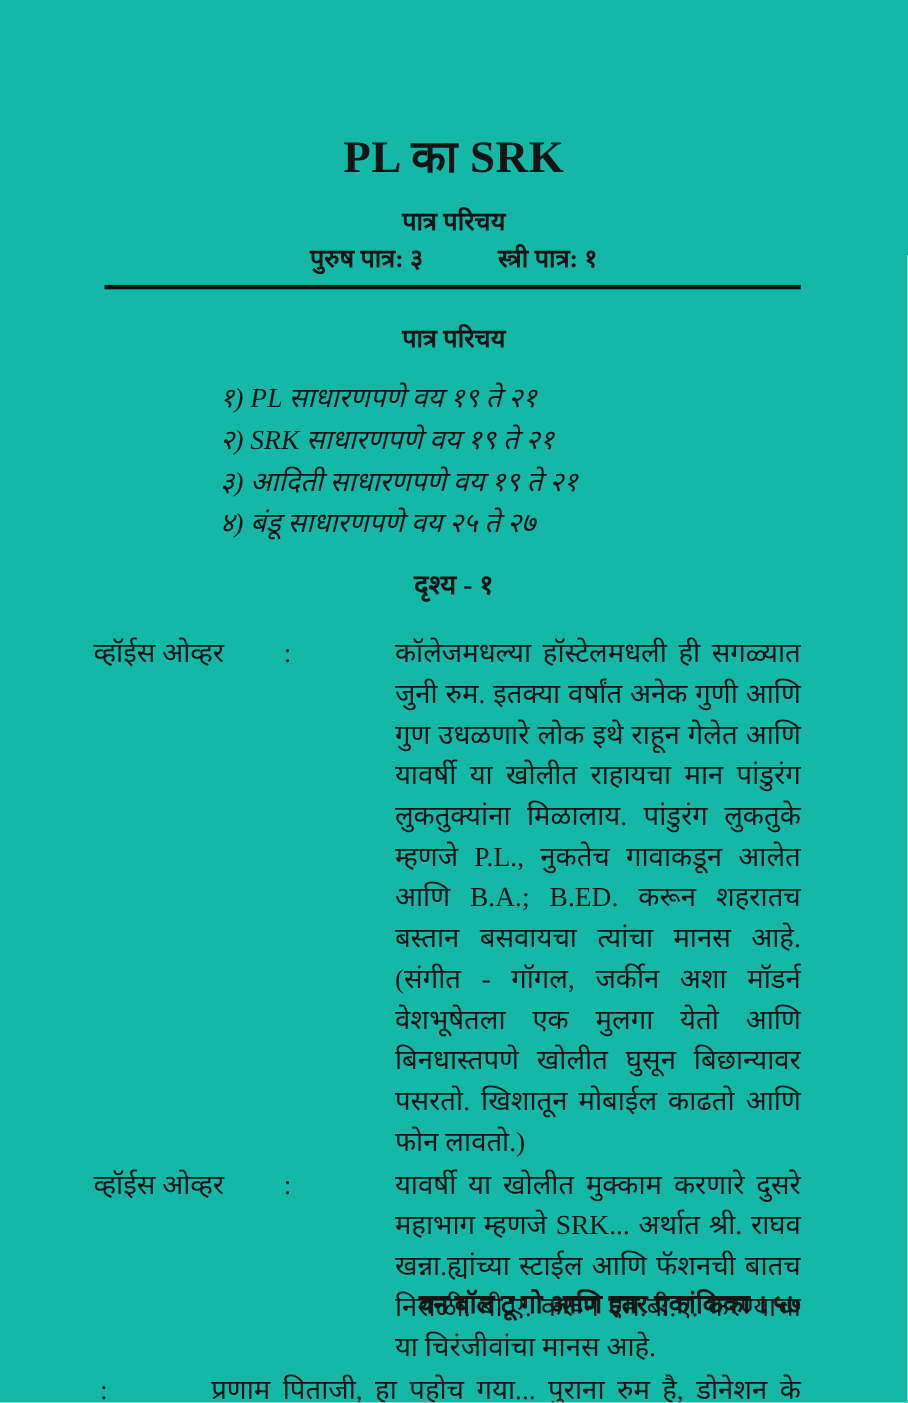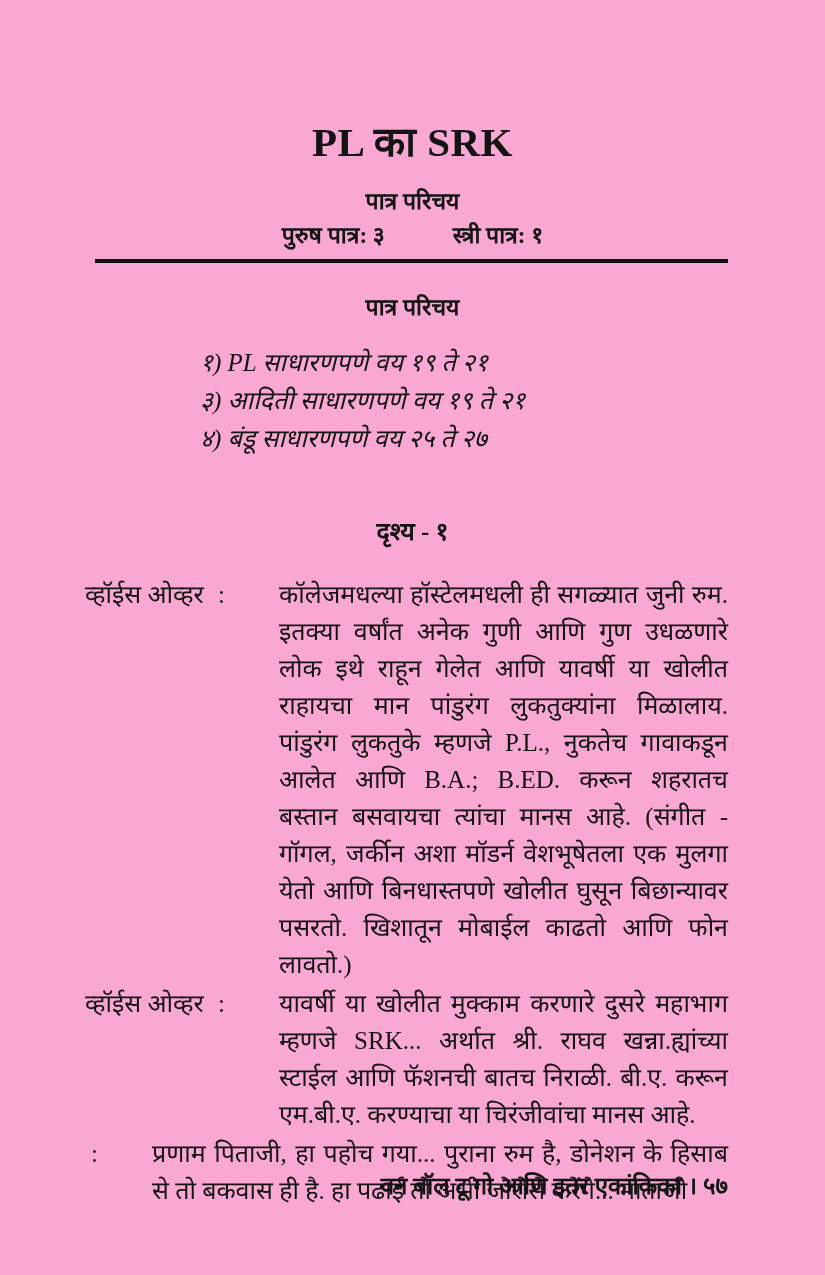--- a/index.html
+++ b/index.html
@@ -5,21 +5,21 @@
   html, body {
     margin: 0;
     padding: 0;
     background: #e8e8e8;
   }
   #page {
     position: relative;
     width: 825px;
     height: 1275px;
     margin: 0 auto;
-    background: #f9a8d4;
+    background: #14b8a6;
     color: #141414;
     font-family: "Liberation Serif", "DejaVu Serif", serif;
     overflow: hidden;
   }
 
   
   .title {
     position: absolute;
     top: 120px;
     left: 0;
@@ -98,20 +98,21 @@
     line-height: 37px;
   }
   .stage-direction {
     margin: 0 0 3px 118px;
     text-align: justify;
   }
   .speech {
     display: flex;
     align-items: flex-start;
     margin-top: 2px;
+    gap: 40px;
   }
   .speaker {
     width: 127px;
     flex: none;
   }
   .colon {
     width: 19px;
     flex: none;
     text-align: center;
   }
@@ -143,20 +144,21 @@
   <div class="cast-line">
     <span class="cast-male">पुरुष पात्र: ३</span><span class="cast-female">स्त्री पात्र: १</span>
   </div>
 
   <div class="rule"></div>
 
   <div class="section-heading">पात्र परिचय</div>
 
   <div class="char-list">
     <div class="char-item">१) PL साधारणपणे वय १९ ते २१</div>
+    <div class="char-item">२) SRK साधारणपणे वय १९ ते २१</div>
     <div class="char-item">३) आदिती साधारणपणे वय १९ ते २१</div>
     <div class="char-item">४) बंडू साधारणपणे वय २५ ते २७</div>
   </div>
 
   <div class="scene-heading">दृश्य - १</div>
 
   <div class="script">
 
 
     <div class="speech">

